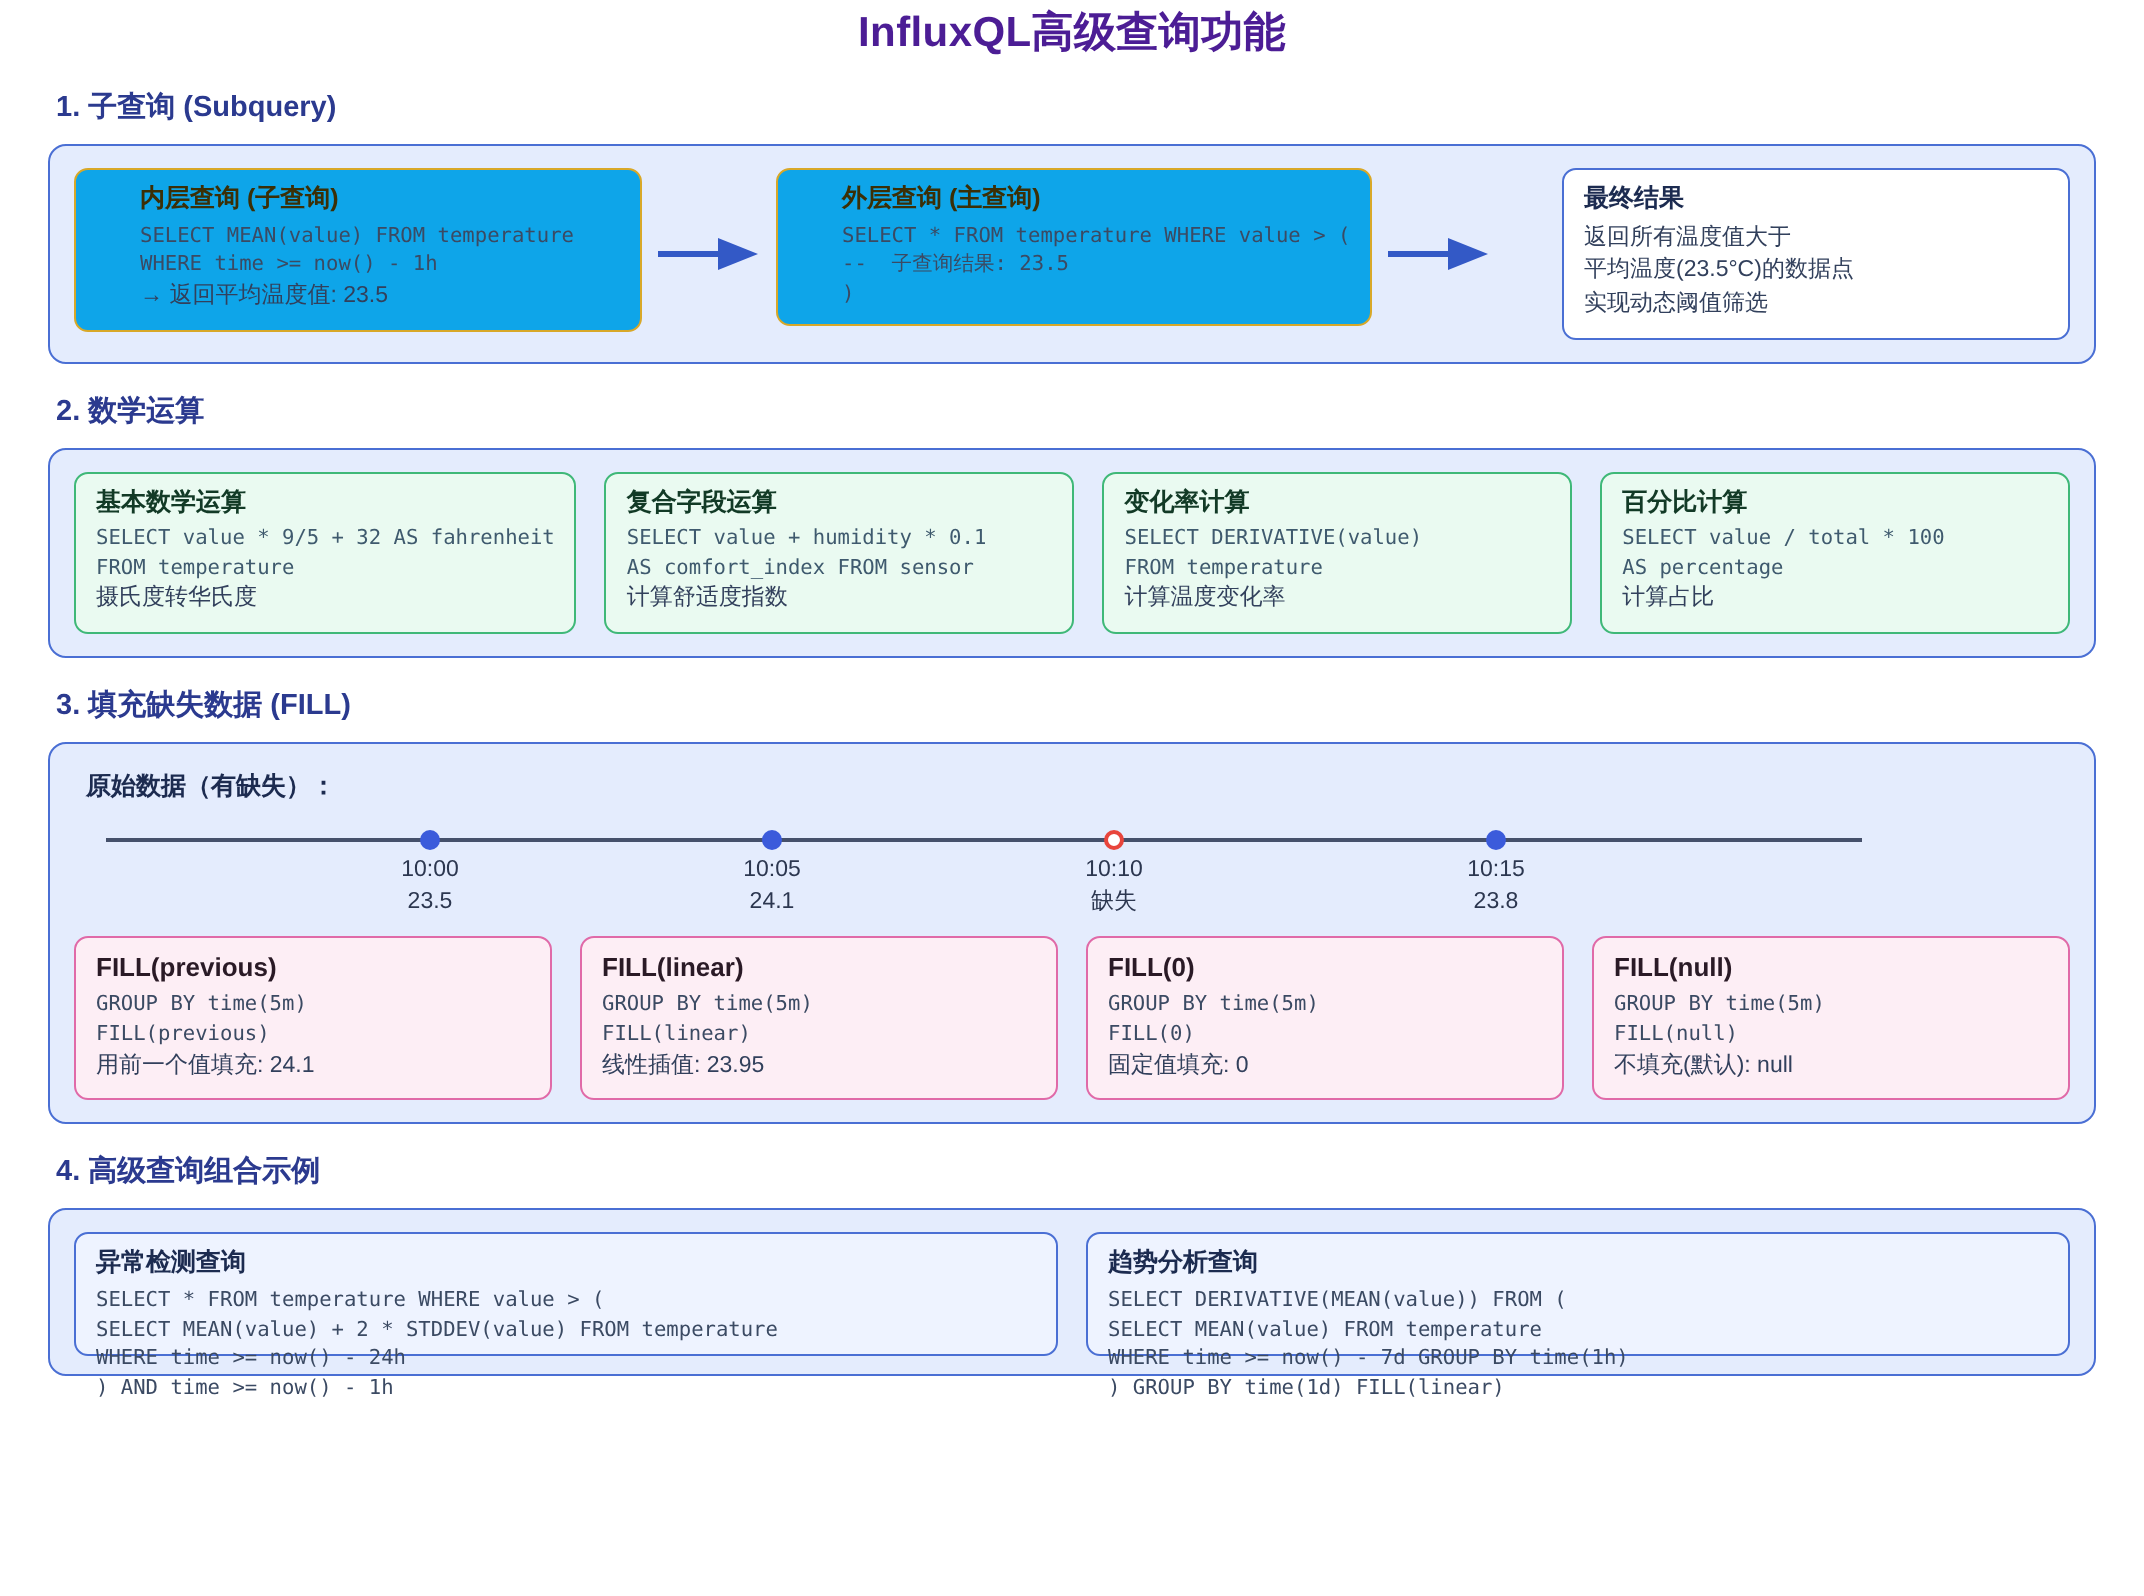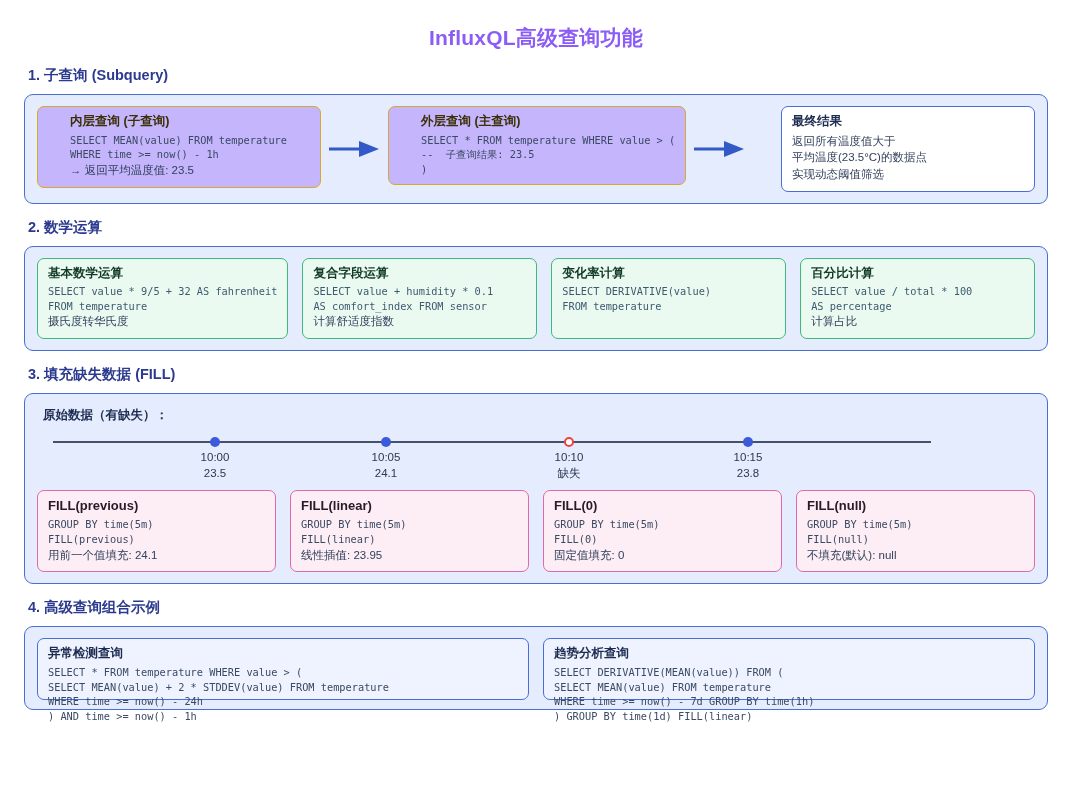--- a/index.html
+++ b/index.html
@@ -5,22 +5,22 @@
   html,body{margin:0;padding:0;}
   body{
     width:1072px;height:798px;overflow:hidden;
     background:#ffffff;
     font-family:"Liberation Sans","DejaVu Sans",sans-serif;
     color:#1f2a44;
   }
   .page{position:relative;width:1072px;height:798px;box-sizing:border-box;padding:0 24px;}
 
   .page-title{
-    text-align:center;font-size:21px;font-weight:bold;color:#8b5cf6;
-    letter-spacing:.2px;padding-top:24px;margin:0 0 14px 0;
+    text-align:center;font-size:21px;font-weight:bold;color:#4c1d95;
+    letter-spacing:.2px;padding-top:2px;margin:0 0 14px 0;
   }
 
   .section{margin:0 0 6px 0;}
   .section-title{
     font-size:14.5px;font-weight:bold;color:#2b3a8f;
     margin:0 0 9px 4px;
   }
 
   .panel{
     background:#e4ecfd;border:1.6px solid #4a6fd4;border-radius:9px;
@@ -33,21 +33,21 @@
     padding:7px 10px 8px 10px;
     background:#ffffff;border:1.5px solid #4a6fd4;
   }
   .card .ct{font-size:12.5px;font-weight:bold;color:#1c2b50;margin-bottom:3px;line-height:1.25;}
   .card .code{
     font-family:"DejaVu Sans Mono","Liberation Mono",monospace;
     font-size:10.3px;line-height:1.42;color:#3b4a63;white-space:pre;
   }
   .card .note{font-size:11.5px;line-height:1.45;color:#32405c;}
 
-  .card.yellow{background:#c4b5fd;border-color:#d8a828;padding-left:32px;}
+  .card.yellow{background:#0ea5e9;border-color:#d8a828;padding-left:32px;}
   .card.yellow .ct{color:#3b2f06;}
   .card.white{background:#ffffff;border-color:#4a6fd4;margin-left:28px;}
   .card.green{background:#eafaf1;border-color:#3fb878;}
   .card.green .ct{color:#123a26;}
   .card.green .code{color:#3f5a6e;}
   .card.pink{background:#fdeef5;border-color:#e06aa8;}
   .card.pink .ct{color:#2a1a26;font-size:13px;}
   .card.blue{background:#eef3ff;border-color:#4a6fd4;}
 
   
@@ -157,20 +157,21 @@
         <div class="card green">
           <div class="ct">复合字段运算</div>
           <div class="code">SELECT value + humidity * 0.1
 AS comfort_index FROM sensor</div>
           <div class="note">计算舒适度指数</div>
         </div>
         <div class="card green">
           <div class="ct">变化率计算</div>
           <div class="code">SELECT DERIVATIVE(value)
 FROM temperature</div>
+          <div class="note">计算温度变化率</div>
         </div>
         <div class="card green">
           <div class="ct">百分比计算</div>
           <div class="code">SELECT value / total * 100
 AS percentage</div>
           <div class="note">计算占比</div>
         </div>
       </div>
     </div>
   </div>
@@ -188,21 +189,21 @@
           <div class="tlab">10:00</div>
           <div class="tval">23.5</div>
         </div>
 
         <div class="tpoint" style="left:341px">
           <div class="dot"></div>
           <div class="tlab">10:05</div>
           <div class="tval">24.1</div>
         </div>
 
-        <div class="tpoint" style="left:524px">
+        <div class="tpoint" style="left:512px">
           <div class="dot missing"></div>
           <div class="tlab">10:10</div>
           <div class="tval">缺失</div>
         </div>
 
         <div class="tpoint" style="left:703px">
           <div class="dot"></div>
           <div class="tlab">10:15</div>
           <div class="tval">23.8</div>
         </div>

